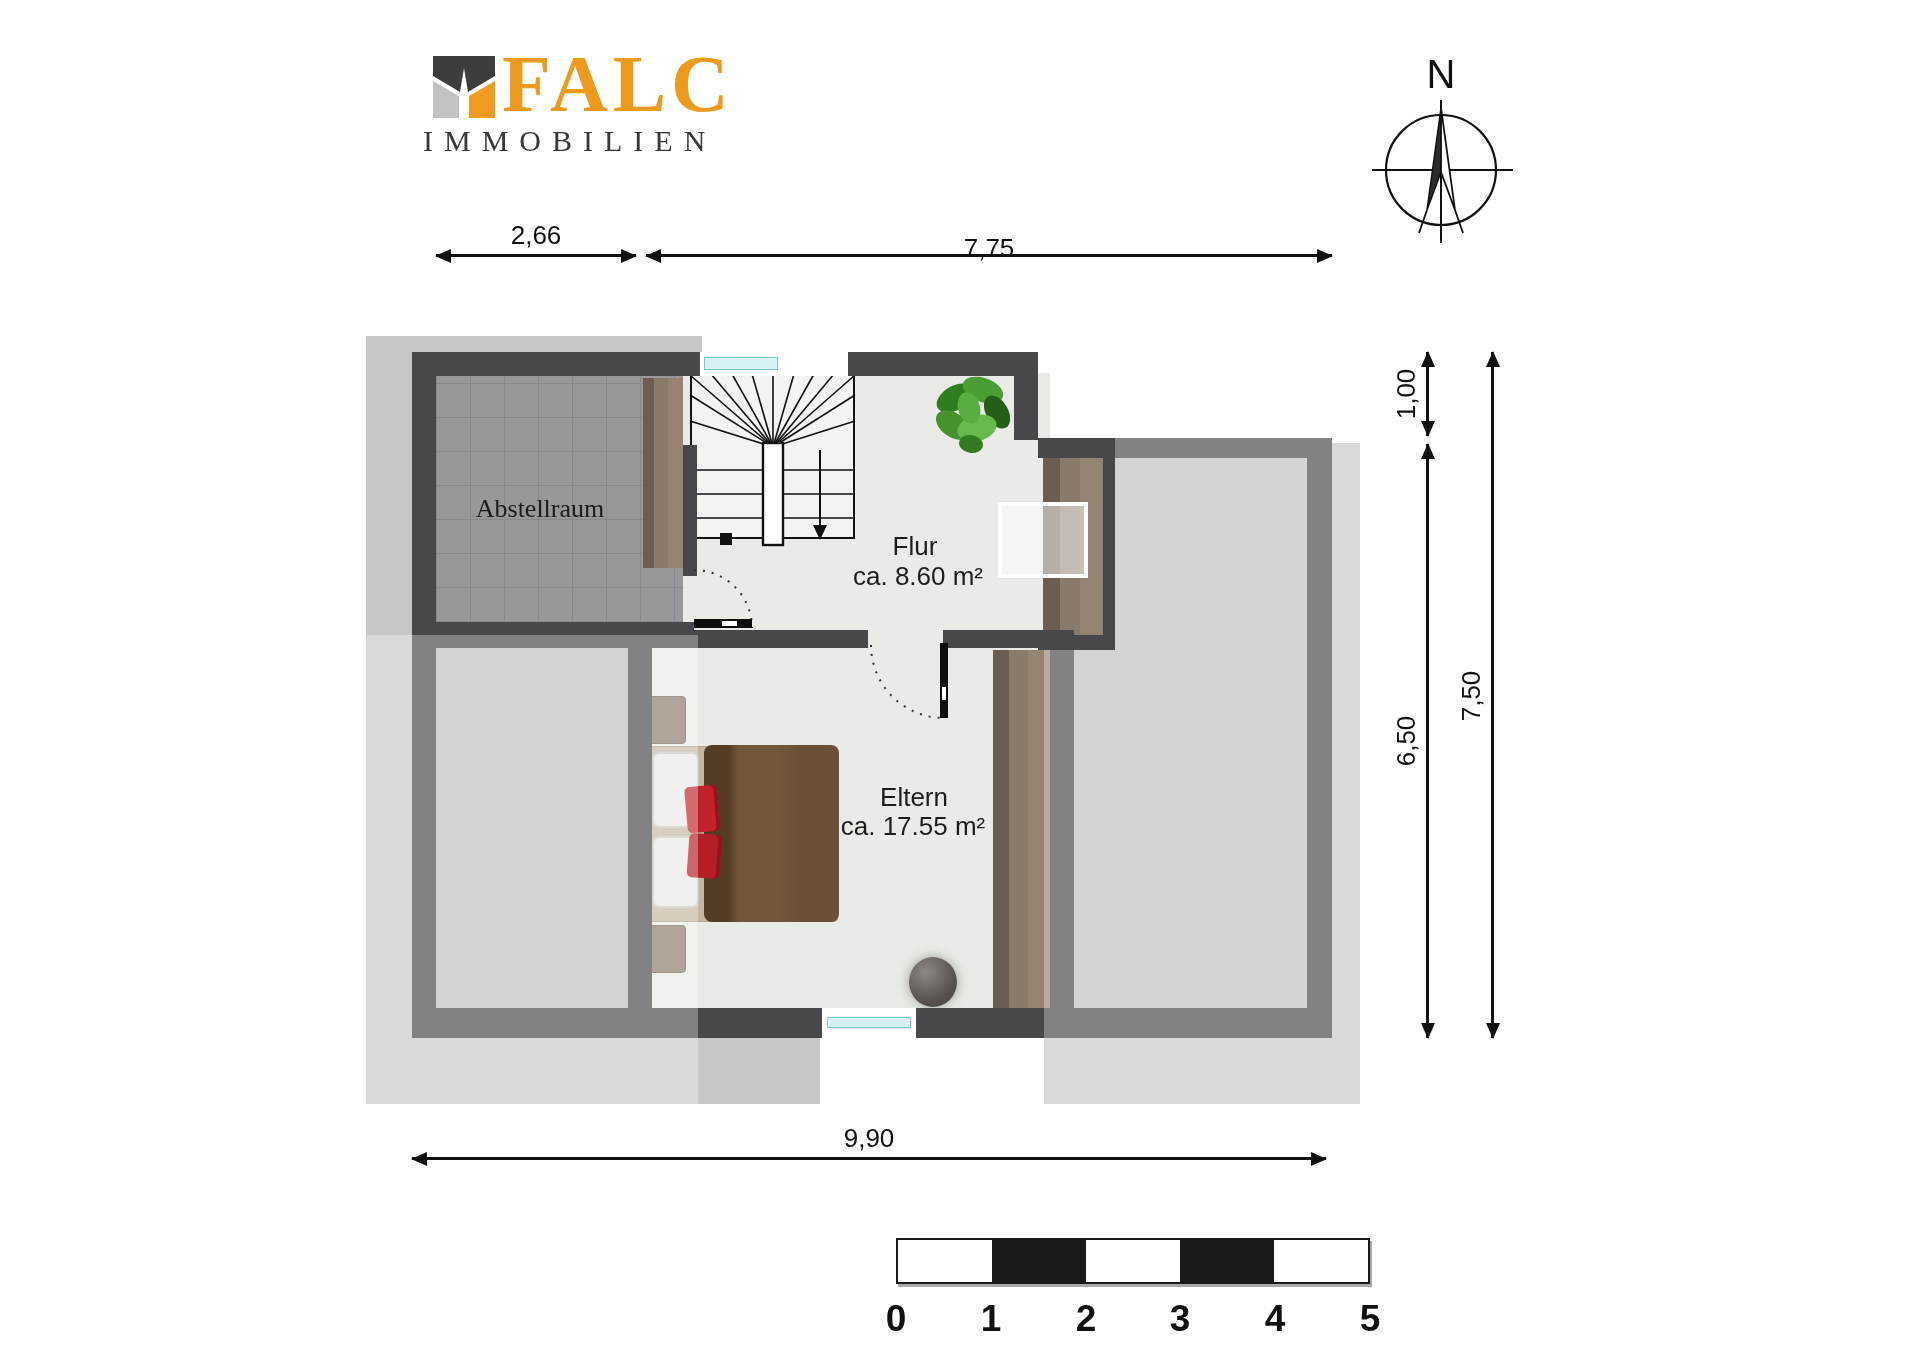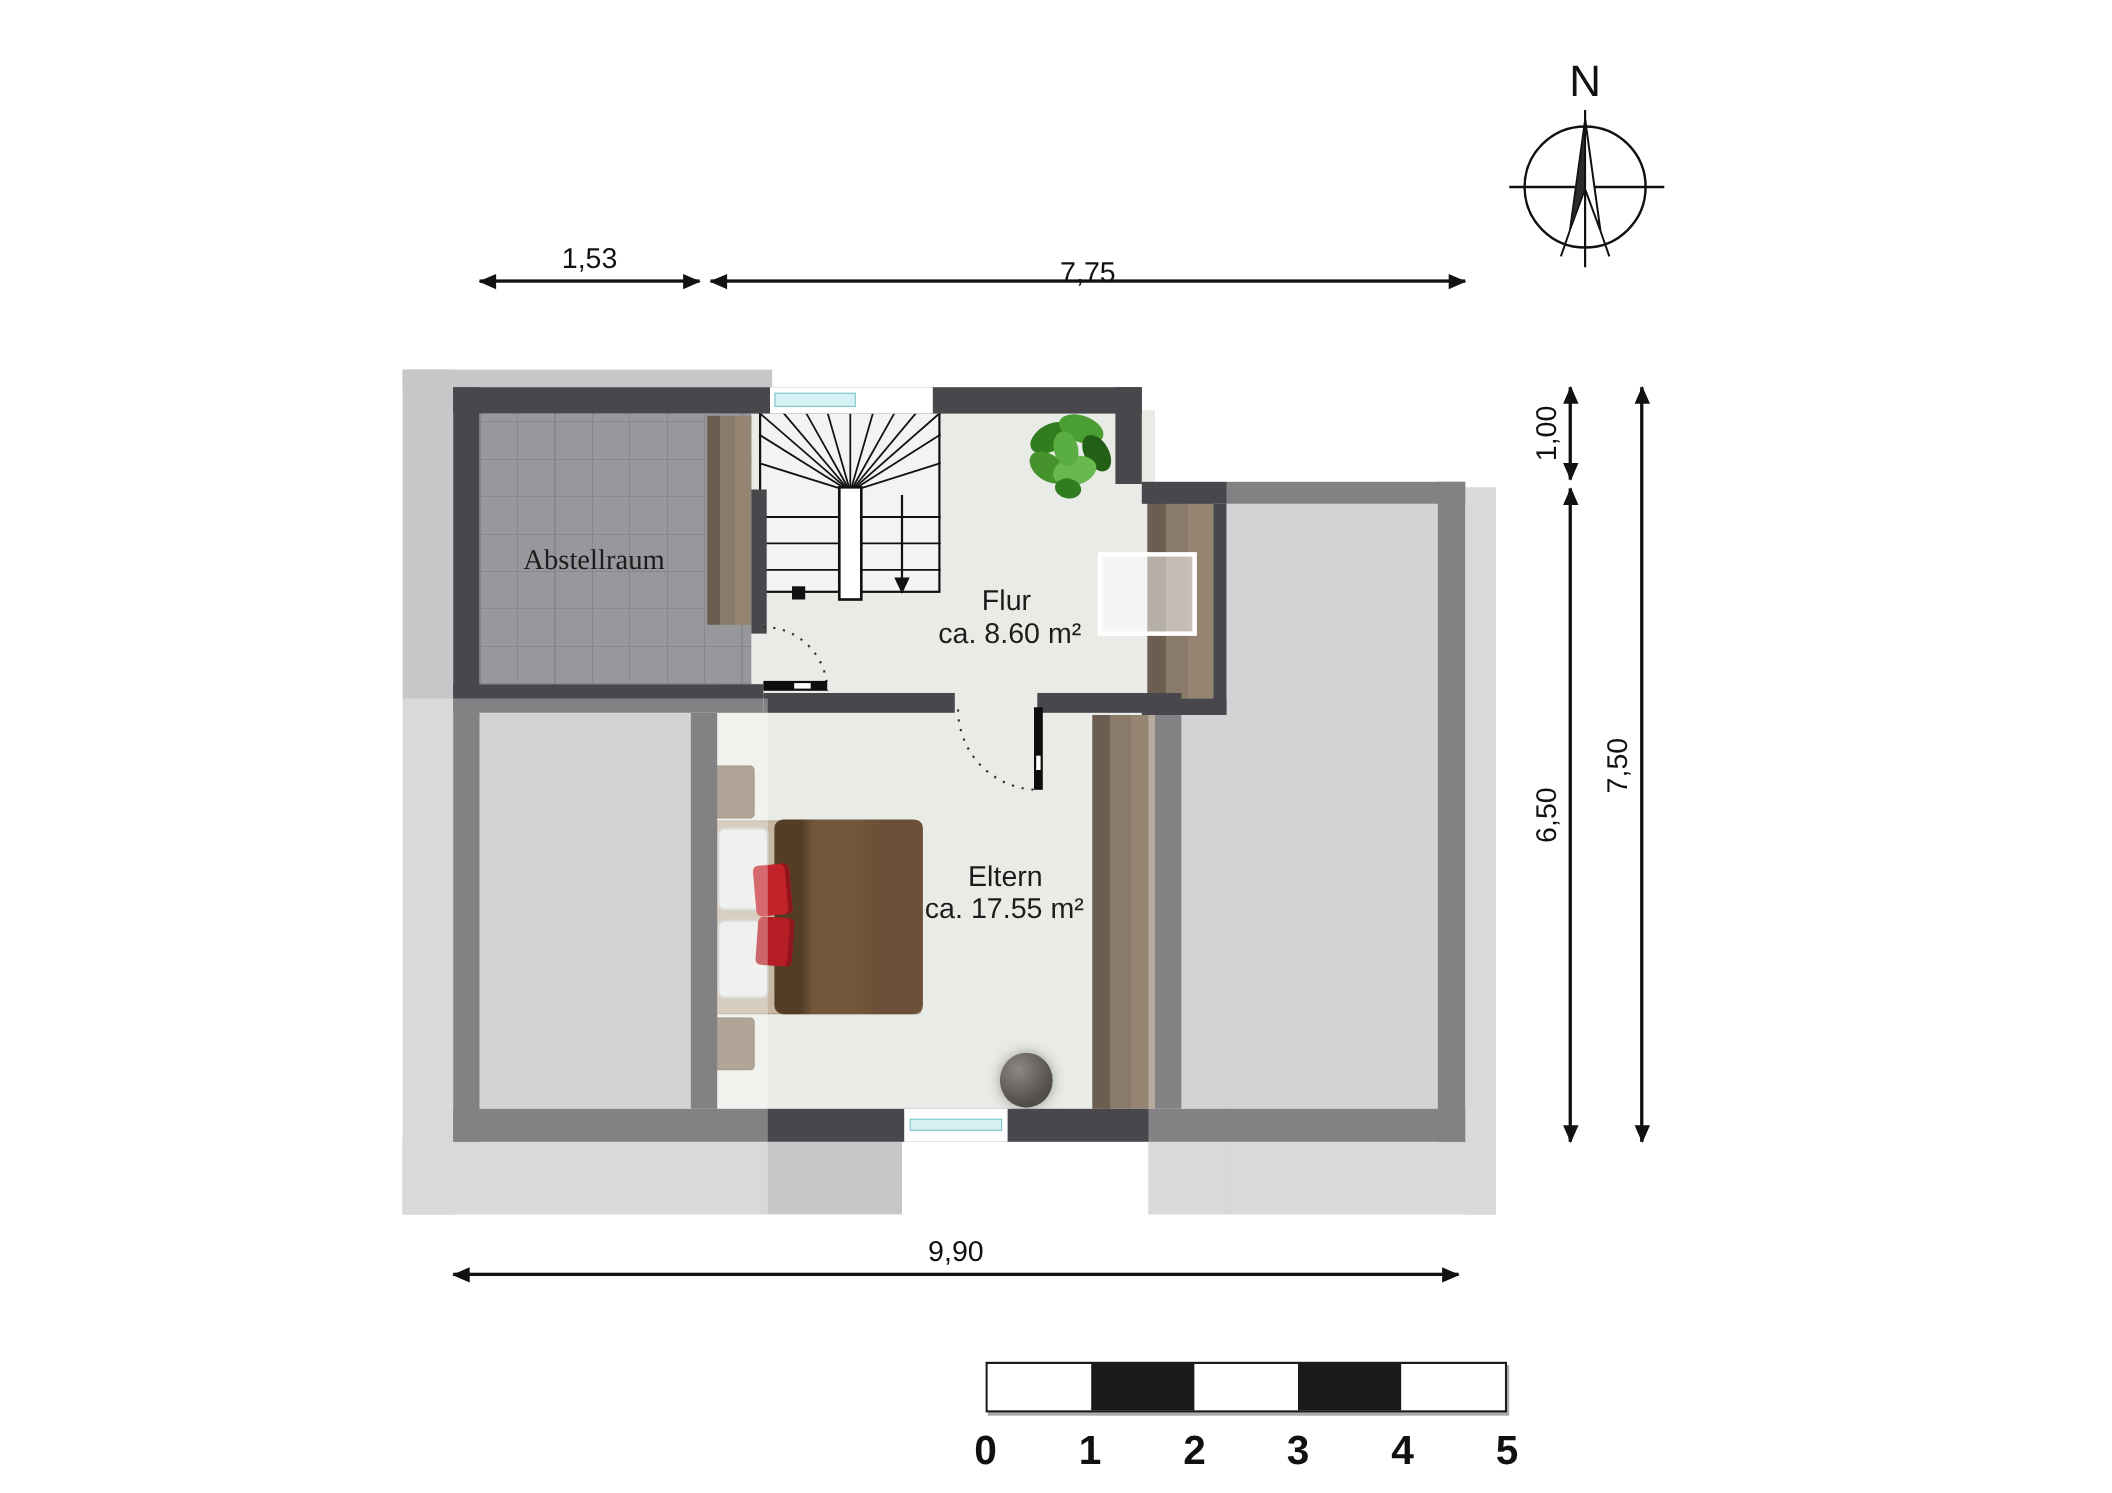--- a/index.html
+++ b/index.html
@@ -71,20 +71,29 @@
   .scale-num{position:absolute;top:1298px;transform:translateX(-50%);
     font-size:37px;font-weight:bold;color:#111;}
 
   .floor-title{position:absolute;left:388px;top:1238px;font-size:43px;color:#111;}
 </style>
 </head>
 <body>
 
 <div id="canvas">
 
+  <div class="abs" style="left:0;top:0;width:760px;height:180px;">
+    <svg class="abs" style="left:432px;top:55px;" width="64" height="64" viewBox="0 0 64 64">
+      <polygon points="1,1 63,1 63,21 36,37 32,13 28,37 1,21" fill="#3c3c41"></polygon>
+      <polygon points="1,26 27,41 27,63 1,63" fill="#c3c3c5"></polygon>
+      <polygon points="37,41 63,26 63,63 37,63" fill="#f09b1e"></polygon>
+    </svg>
+    <div class="brand-text">FALC</div>
+    <div class="brand-sub">IMMOBILIEN</div>
+  </div>
 
   <div class="compass-n">N</div>
   <svg class="abs" style="left:1360px;top:92px;" width="170" height="160" viewBox="0 0 170 160">
     <circle cx="81" cy="78" r="55" fill="none" stroke="#111" stroke-width="2.2"></circle>
     <line x1="12" y1="78" x2="153" y2="78" stroke="#111" stroke-width="2.2"></line>
     <line x1="81" y1="8" x2="81" y2="151" stroke="#111" stroke-width="2"></line>
     <polygon points="81,16 67,118 81,80" fill="#2b2b2b" stroke="#111" stroke-width="1.5"></polygon>
     <polygon points="81,16 95,118 81,80" fill="#ffffff" stroke="#111" stroke-width="1.8"></polygon>
     <line x1="67" y1="118" x2="59" y2="141" stroke="#111" stroke-width="1.8"></line>
     <line x1="95" y1="118" x2="103" y2="141" stroke="#111" stroke-width="1.8"></line>
@@ -197,21 +206,21 @@
   <div class="overlay" style="left:1044px;top:650px;width:71px;height:454px;"></div>
 
   <div class="room-label" style="left:540px;top:509px;font-family:Liberation Serif, serif;">Abstellraum</div>
   <div class="room-label" style="left:915px;top:546px;">Flur</div>
   <div class="room-label" style="left:902px;top:576px;margin-left:16px;">ca. 8.60 m²</div>
   <div class="room-label" style="left:914px;top:797px;">Eltern</div>
   <div class="room-label" style="left:913px;top:826px;">ca. 17.55 m²</div>
 
   <div class="dimh" style="left:436px;top:254px;width:200px;"></div>
   <div class="dimh" style="left:646px;top:254px;width:686px;"></div>
-  <div class="dim-label" style="left:536px;top:235px;">1,53</div>
+  <div class="dim-label" style="left:536px;top:235px;">2,66</div>
   <div class="dim-label" style="left:989px;top:248px;">7,75</div>
 
   <div class="dimh" style="left:412px;top:1157px;width:914px;"></div>
   <div class="dim-label" style="left:869px;top:1138px;">9,90</div>
 
   <div class="dimv" style="left:1426px;top:352px;height:84px;"></div>
   <div class="dimv" style="left:1426px;top:444px;height:594px;"></div>
   <div class="dimv" style="left:1491px;top:352px;height:686px;"></div>
   <div class="dim-label rot" style="left:1406px;top:394px;">1,00</div>
   <div class="dim-label rot" style="left:1406px;top:741px;">6,50</div>

